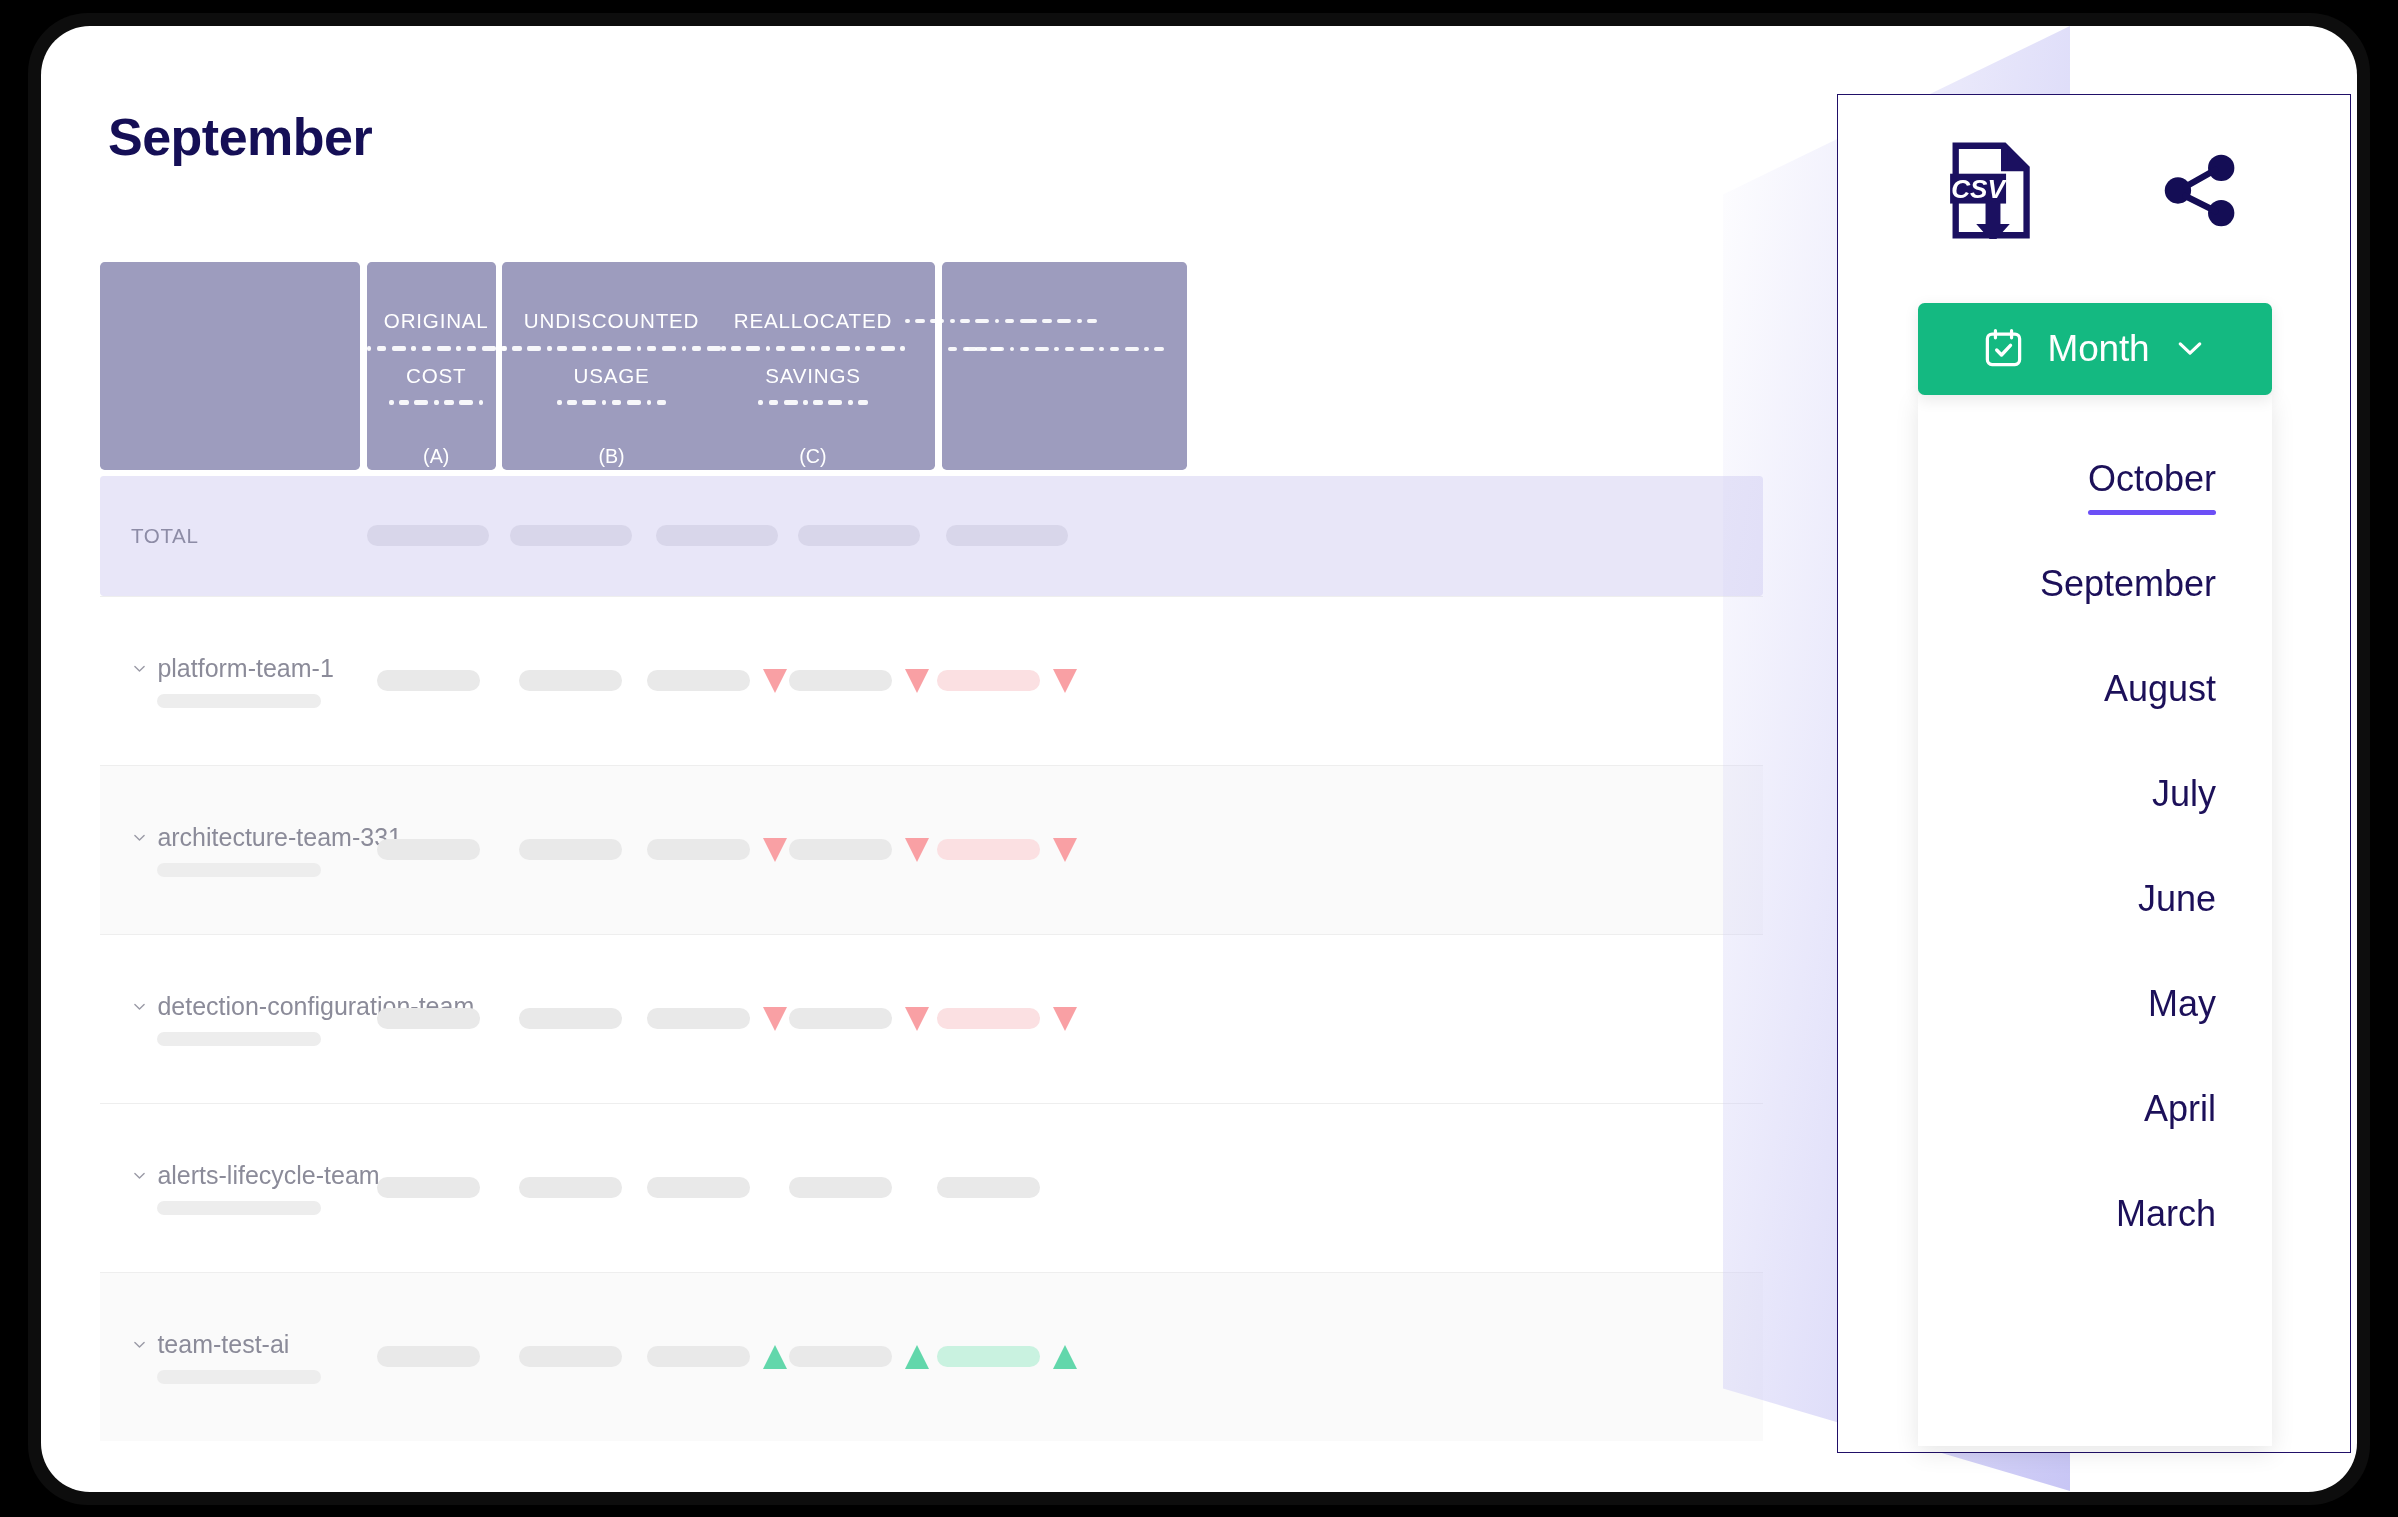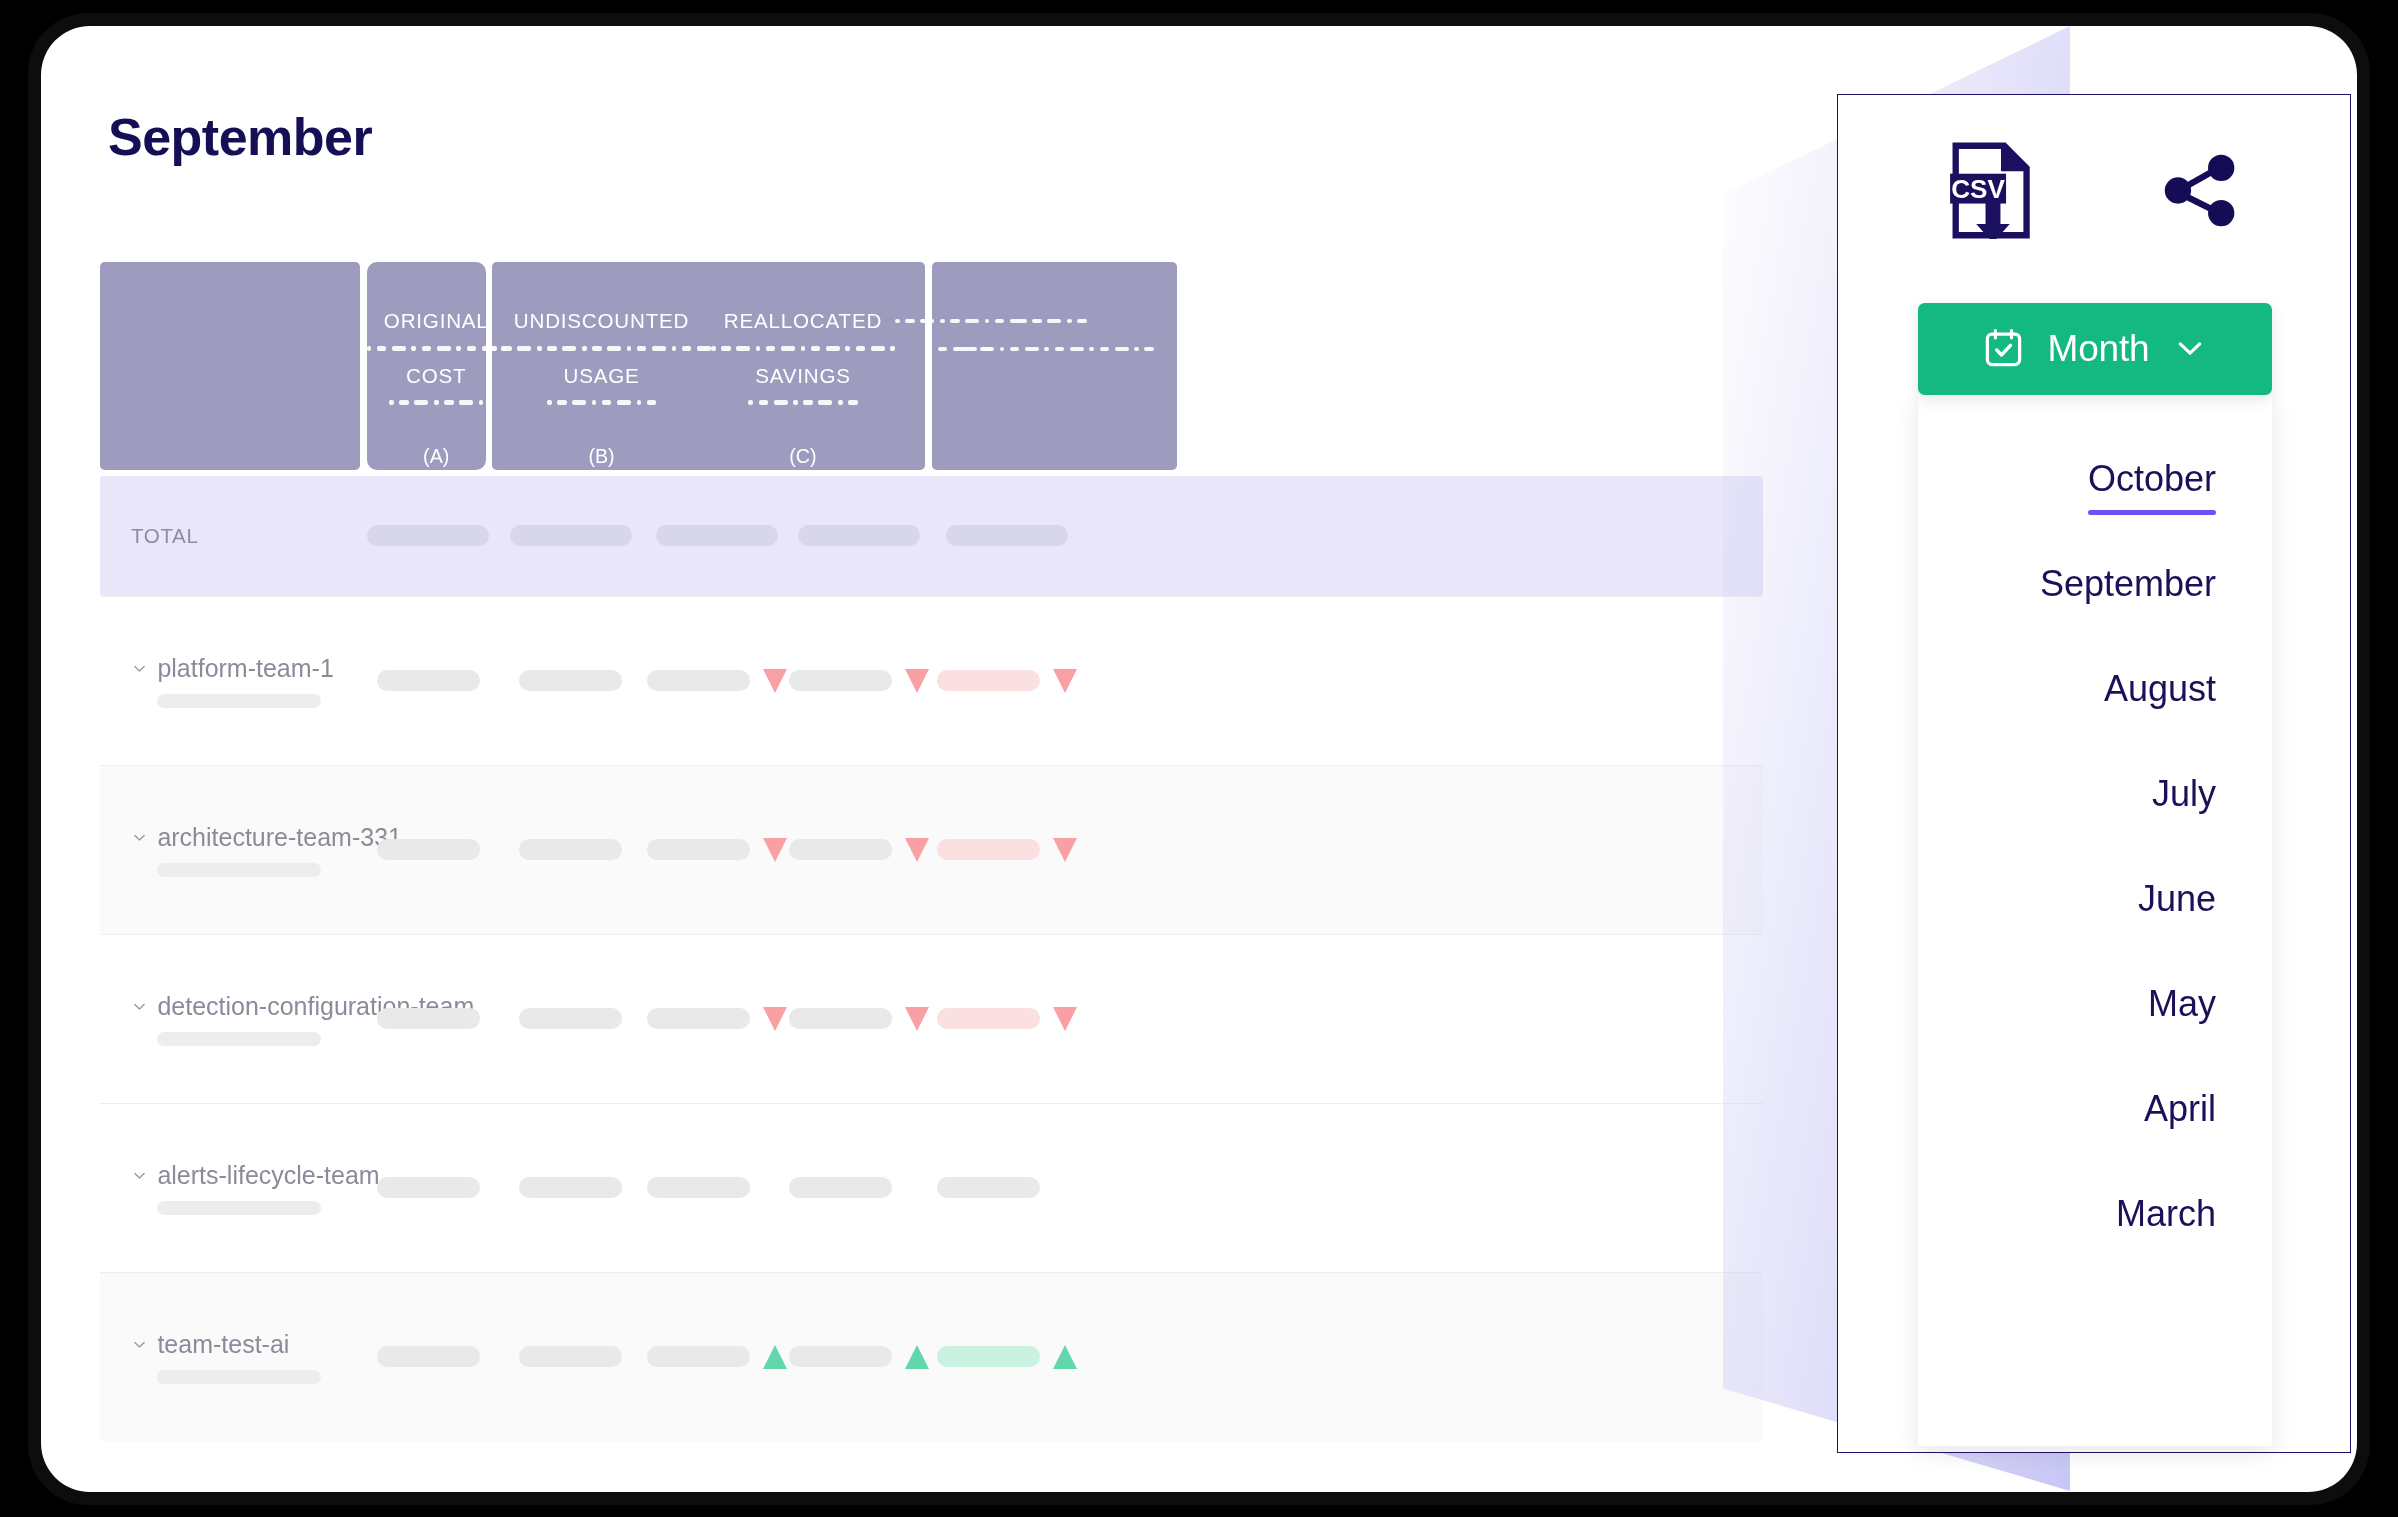--- a/index.html
+++ b/index.html
@@ -89,21 +89,21 @@
   .head-redact i {
     display: block;
     height: 4.7px;
     border-radius: 1.9px;
     background: #ffffff;
     opacity: .92;
   }
   .head-redact i + i { margin-left: 5.6px; }
 
   .hb-name   { width: 260px; }
-  .hb-a      { width: 119px; border-radius: 10px; }
+  .hb-a      { width: 129px; }
   .hb-bcd    { width: 433px; }
   .hb-e      { width: 245px; }
 
   
   .trow {
     display: flex;
     align-items: center;
     position: relative;
   }
   #row-total {
@@ -219,21 +219,21 @@
 
   #panel-icons {
     position: absolute;
     left: 0; top: 47px;
     width: 100%;
     display: flex;
     align-items: center;
     justify-content: space-around;
     padding: 0 49px;
   }
-  .panel-icon { cursor: pointer; display: block; }
+  .panel-icon { cursor: pointer; display: block; font-style: italic; }
 
   
   #month-select {
     position: absolute;
     left: 80px; top: 208px;
     width: 354px; height: 92px;
     background: #14b981;
     border: none;
     border-radius: 6.6px;
     display: flex;

